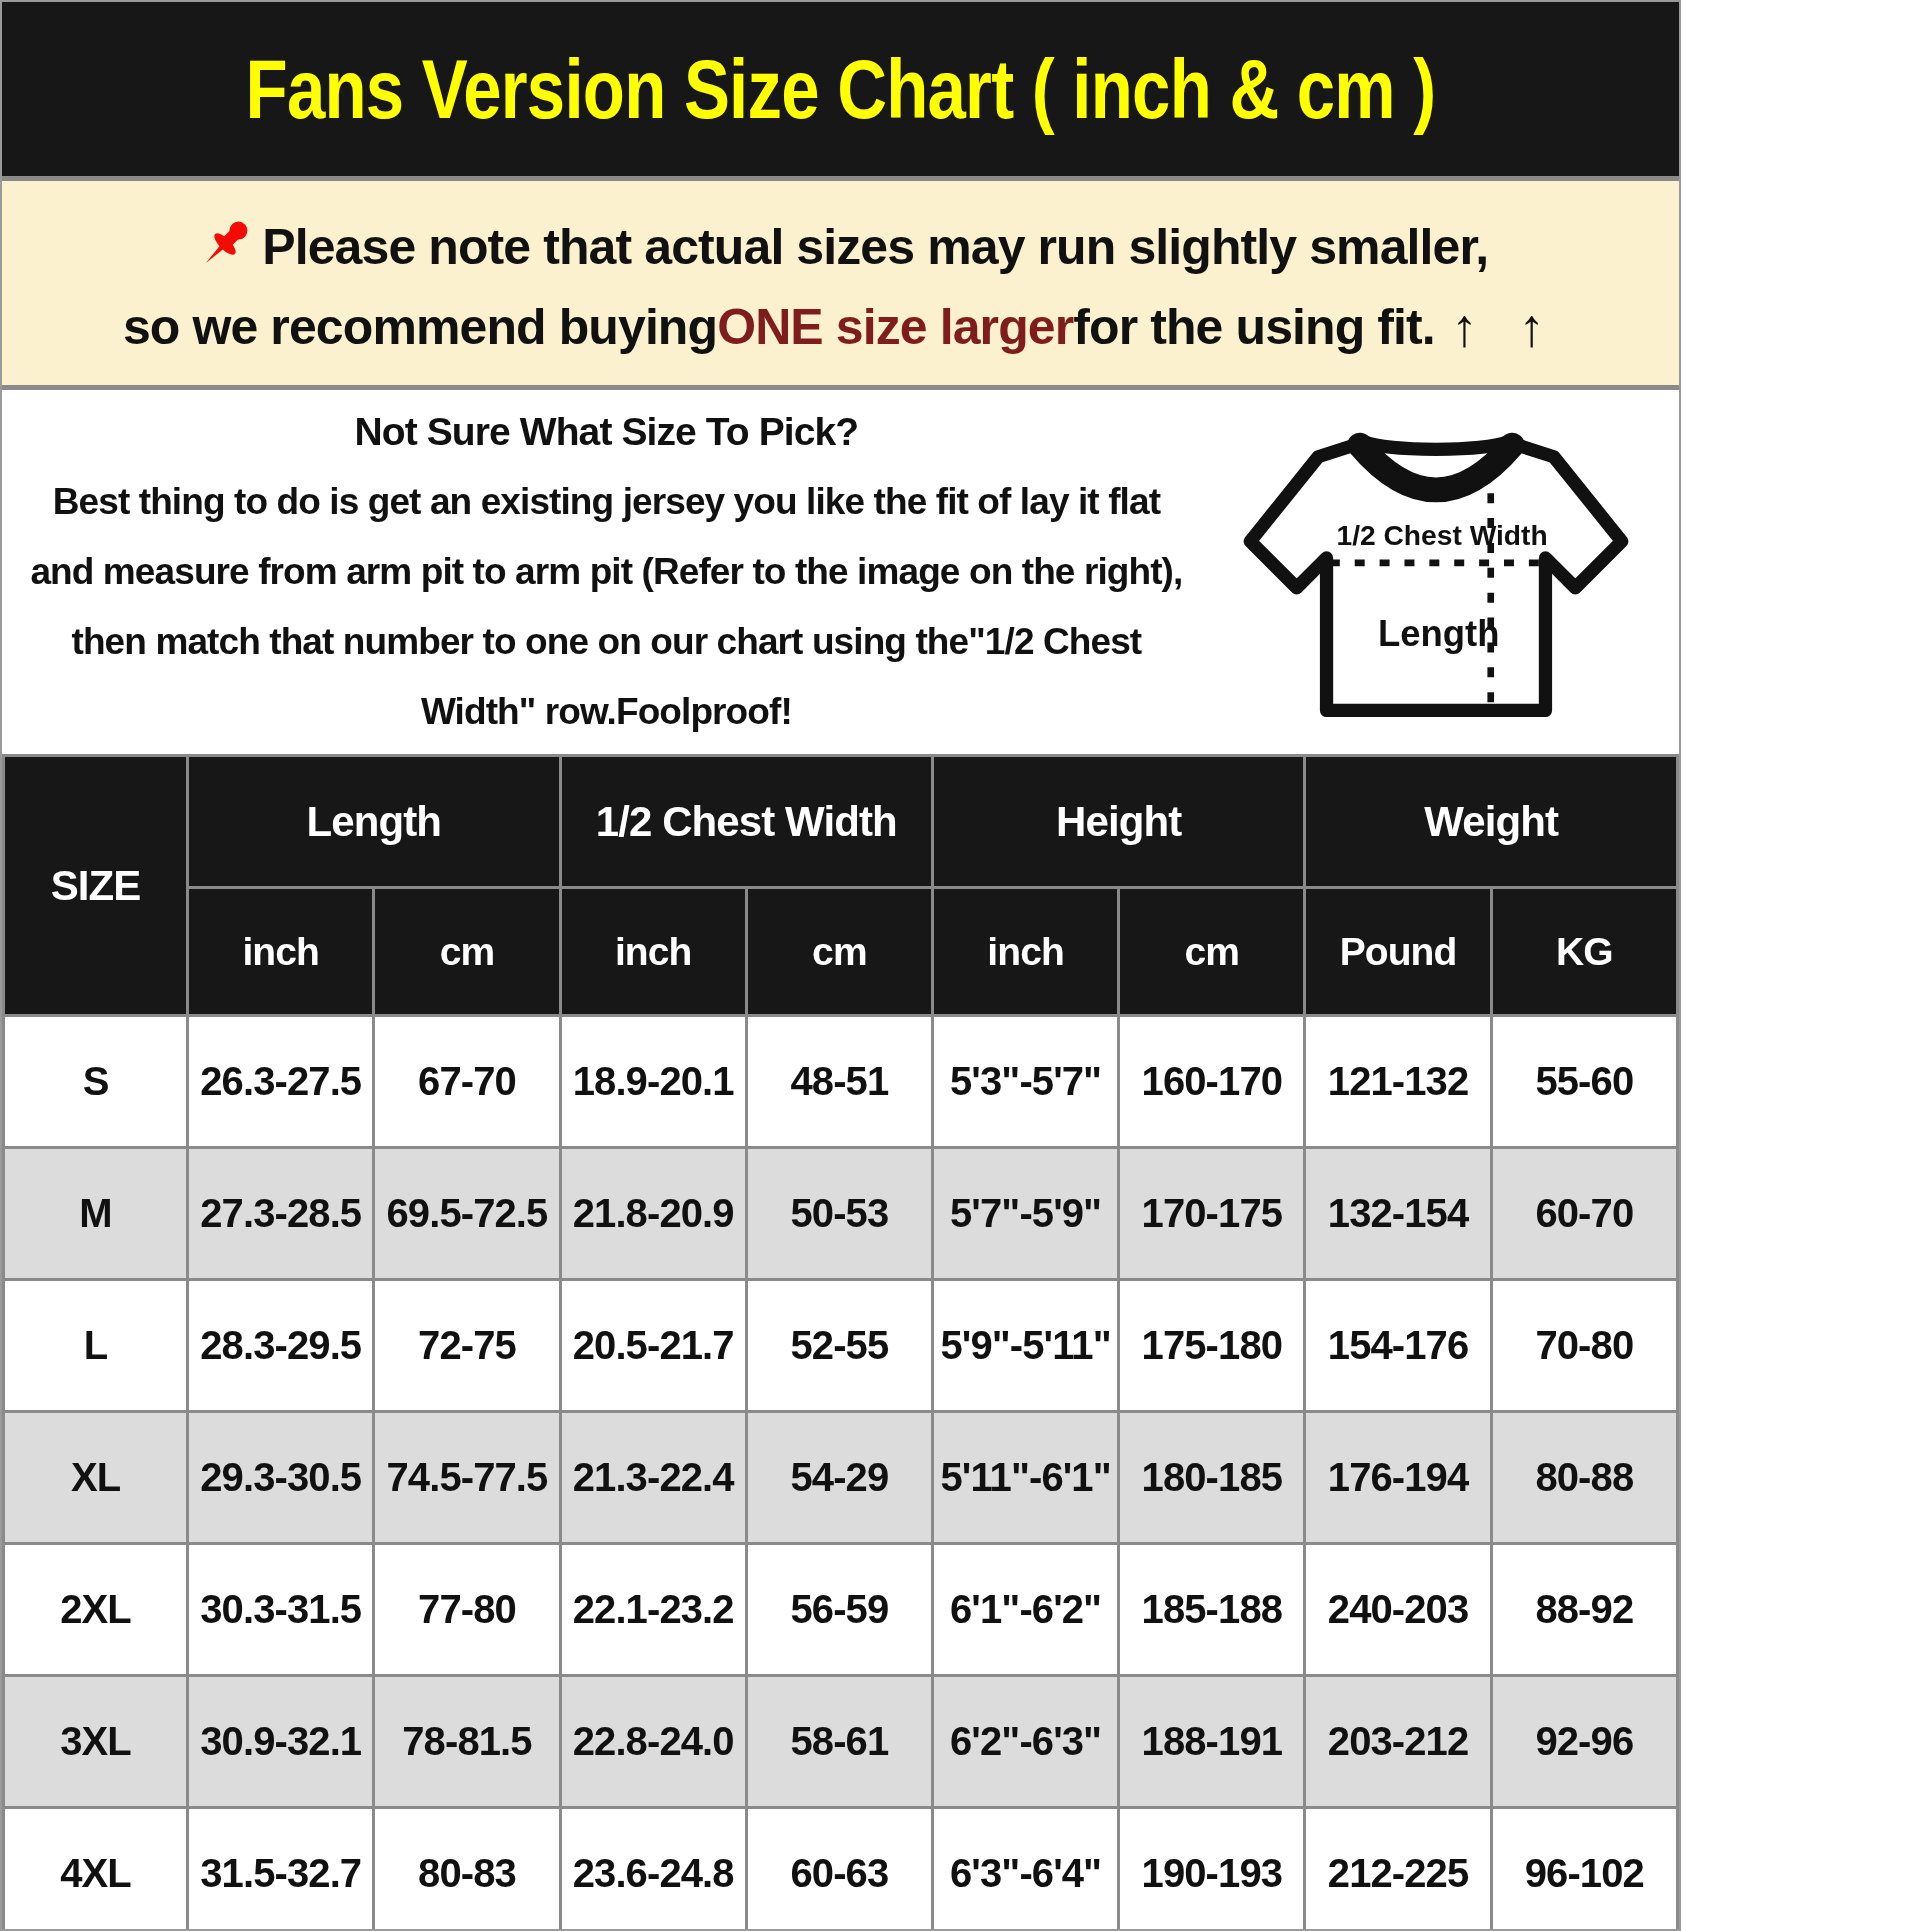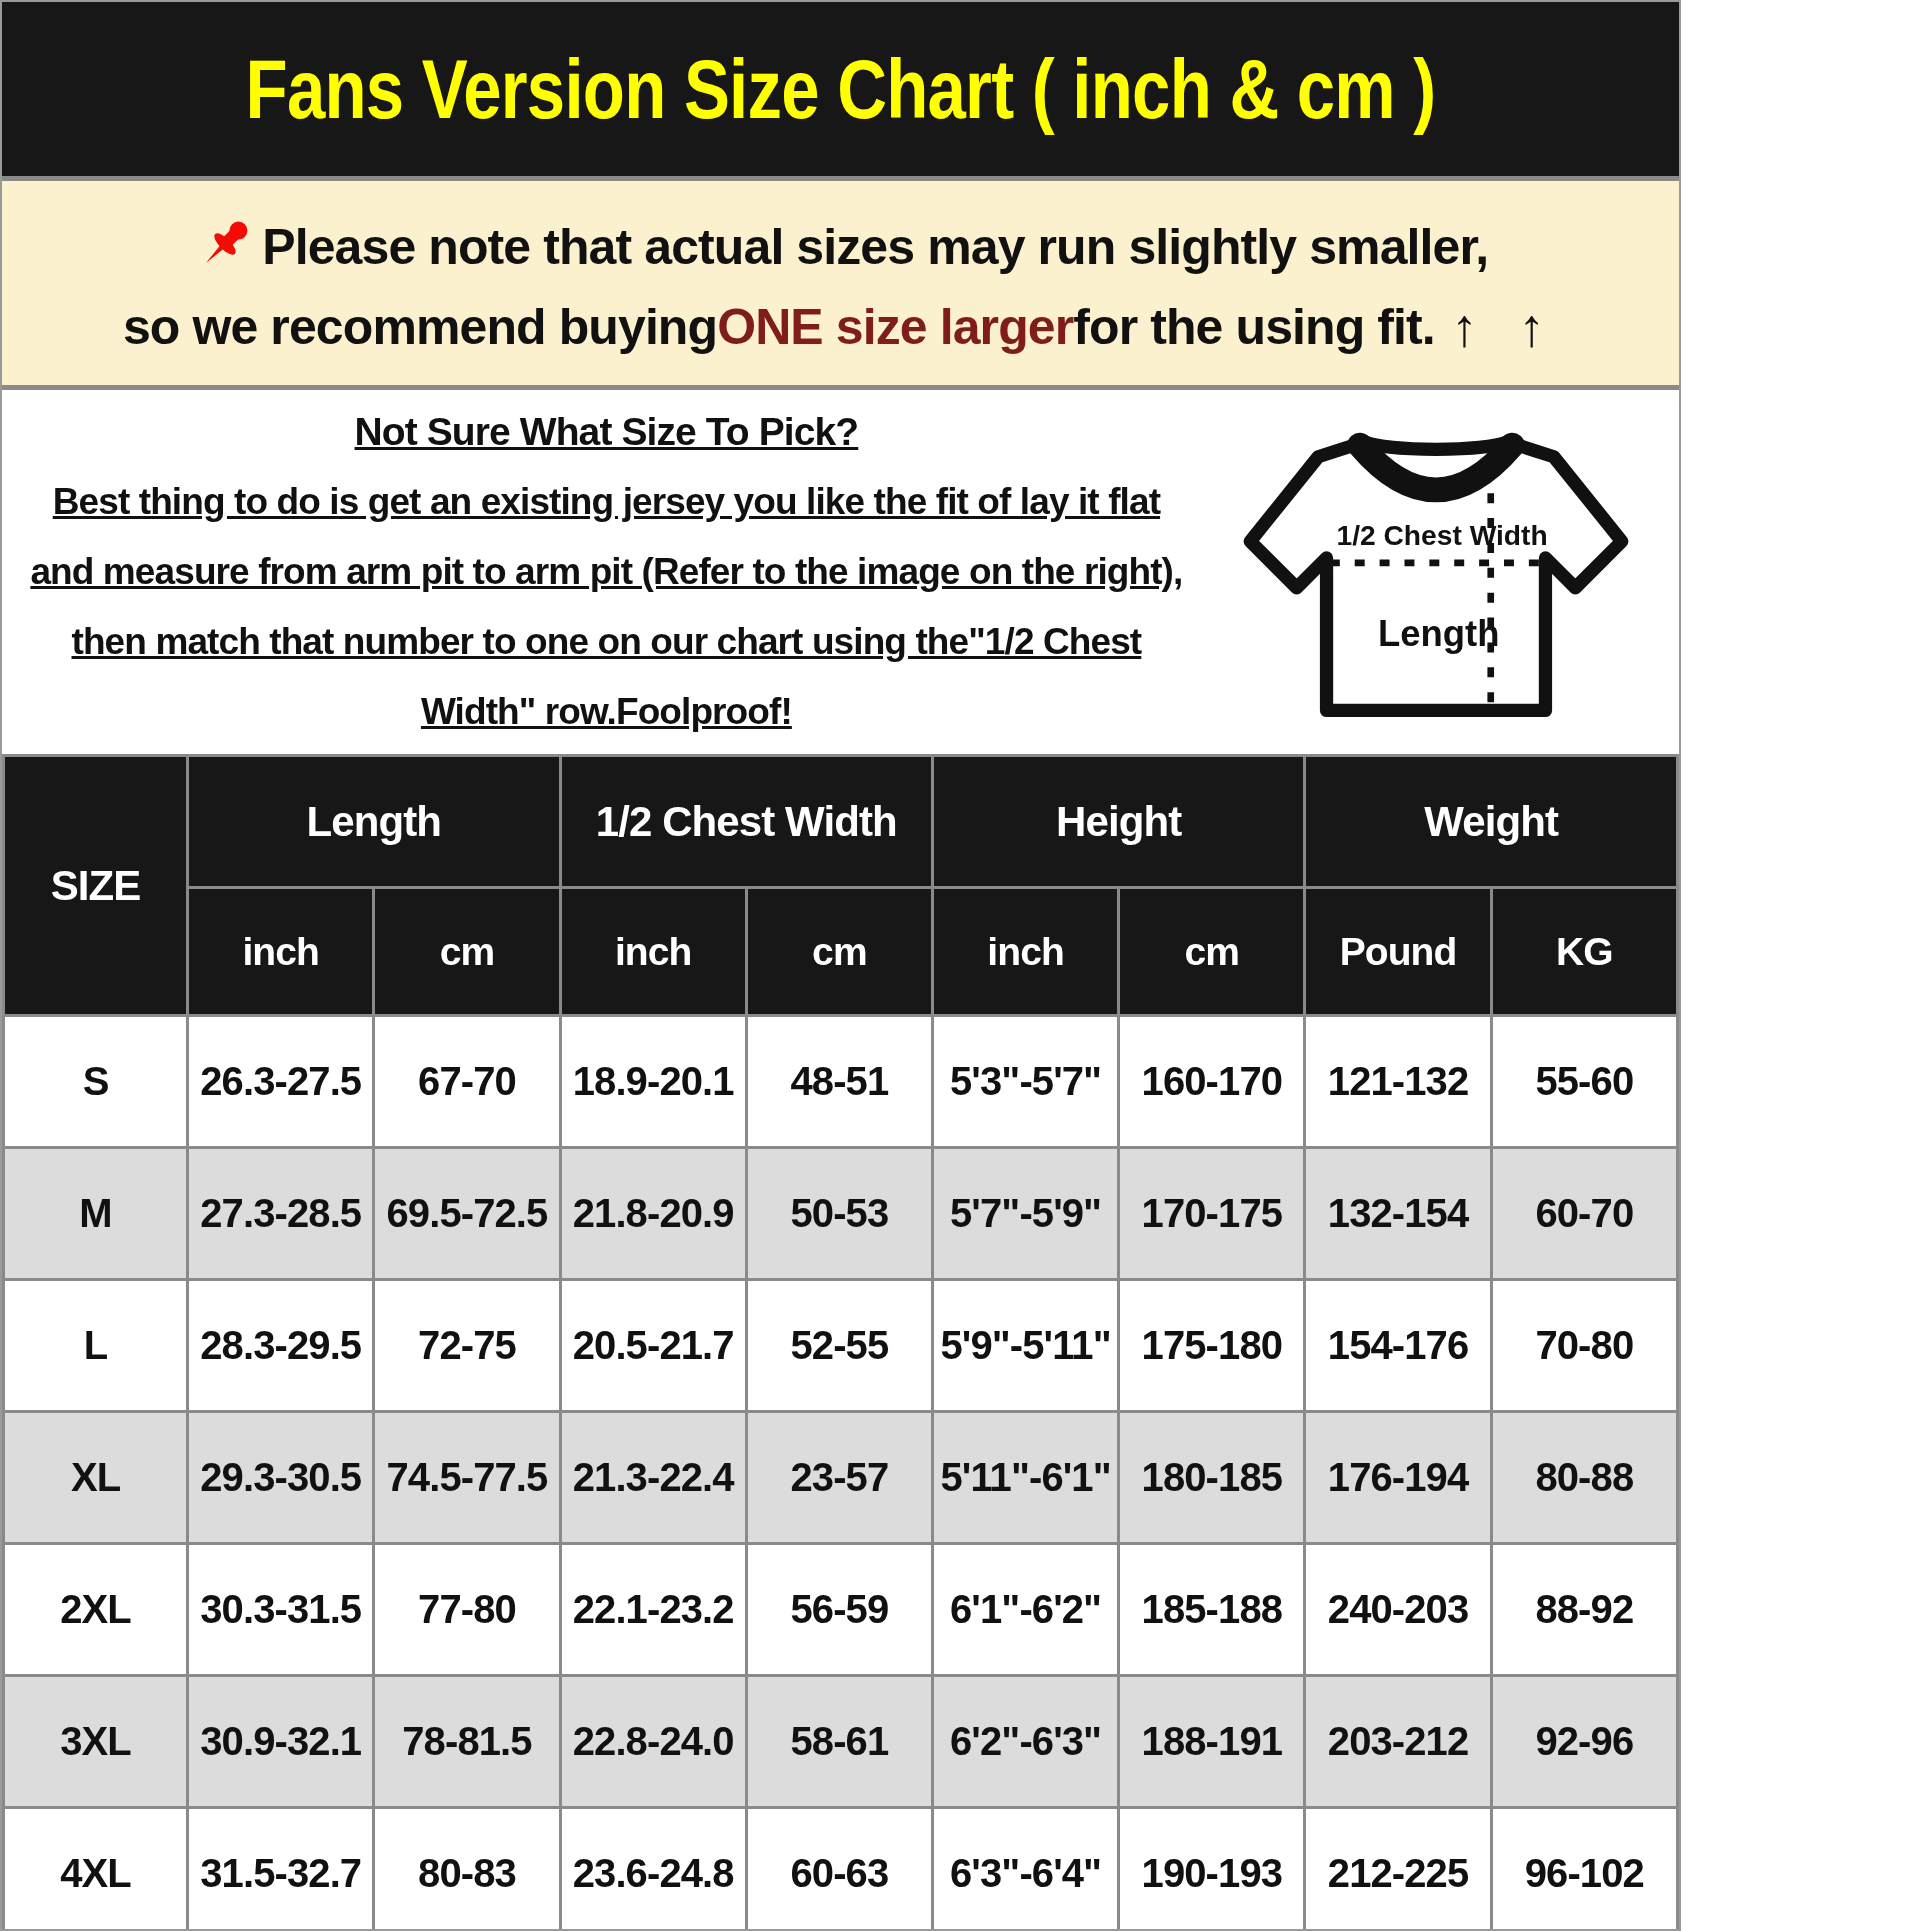--- a/index.html
+++ b/index.html
@@ -37,21 +37,20 @@
   .arrows{margin-left:16.5px;letter-spacing:13px;font-size:53px;}
   
   .guide{
     flex:0 0 auto;height:364px;background:#ffffff;
     display:flex;align-items:center;
   }
   .guide-text{
     flex:1 1 auto;text-align:center;
     font-size:37px;line-height:70px;letter-spacing:-0.9px;
     padding:0 18.4px 0 9.2px;
-    text-decoration:underline;
   }
   .guide-heading{font-size:39px;}
   .guide-diagram{flex:0 0 459px;display:flex;align-items:center;justify-content:flex-start;}
   
   .size-table{
     flex:1 1 auto;width:100%;
     border-collapse:collapse;table-layout:fixed;
   }
   .size-table th,.size-table td{
     border:3.7px solid #8a8a8a;
@@ -184,21 +183,21 @@
         <td>5'9"-5'11"</td>
         <td>175-180</td>
         <td>154-176</td>
         <td>70-80</td>
       </tr>
       <tr class="alt">
         <th>XL</th>
         <td>29.3-30.5</td>
         <td>74.5-77.5</td>
         <td>21.3-22.4</td>
-        <td>23-57</td>
+        <td>54-29</td>
         <td>5'11"-6'1"</td>
         <td>180-185</td>
         <td>176-194</td>
         <td>80-88</td>
       </tr>
       <tr>
         <th>2XL</th>
         <td>30.3-31.5</td>
         <td>77-80</td>
         <td>22.1-23.2</td>

